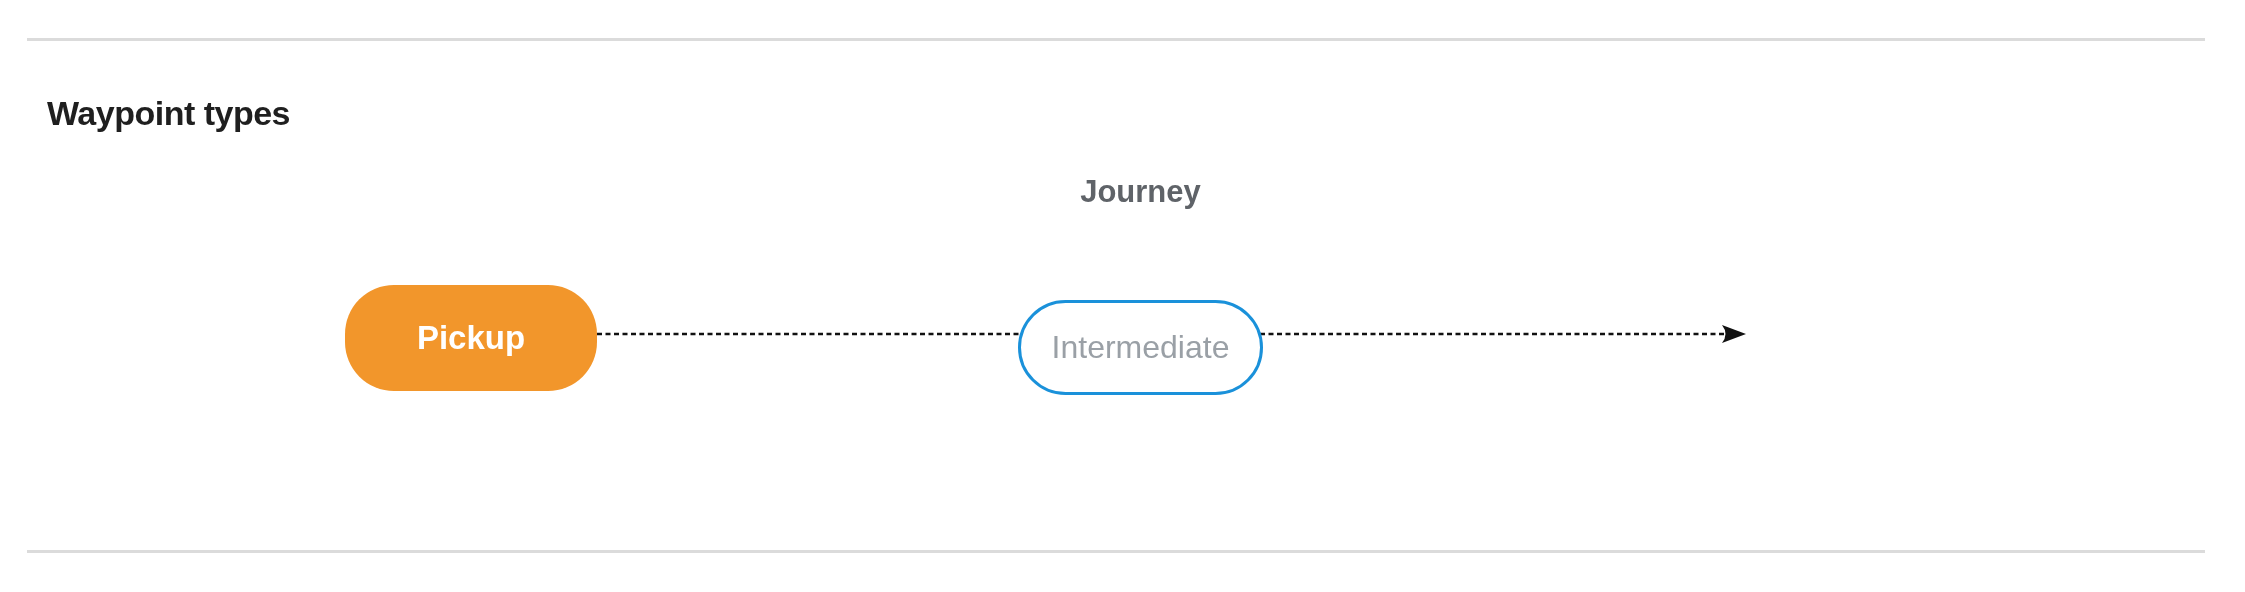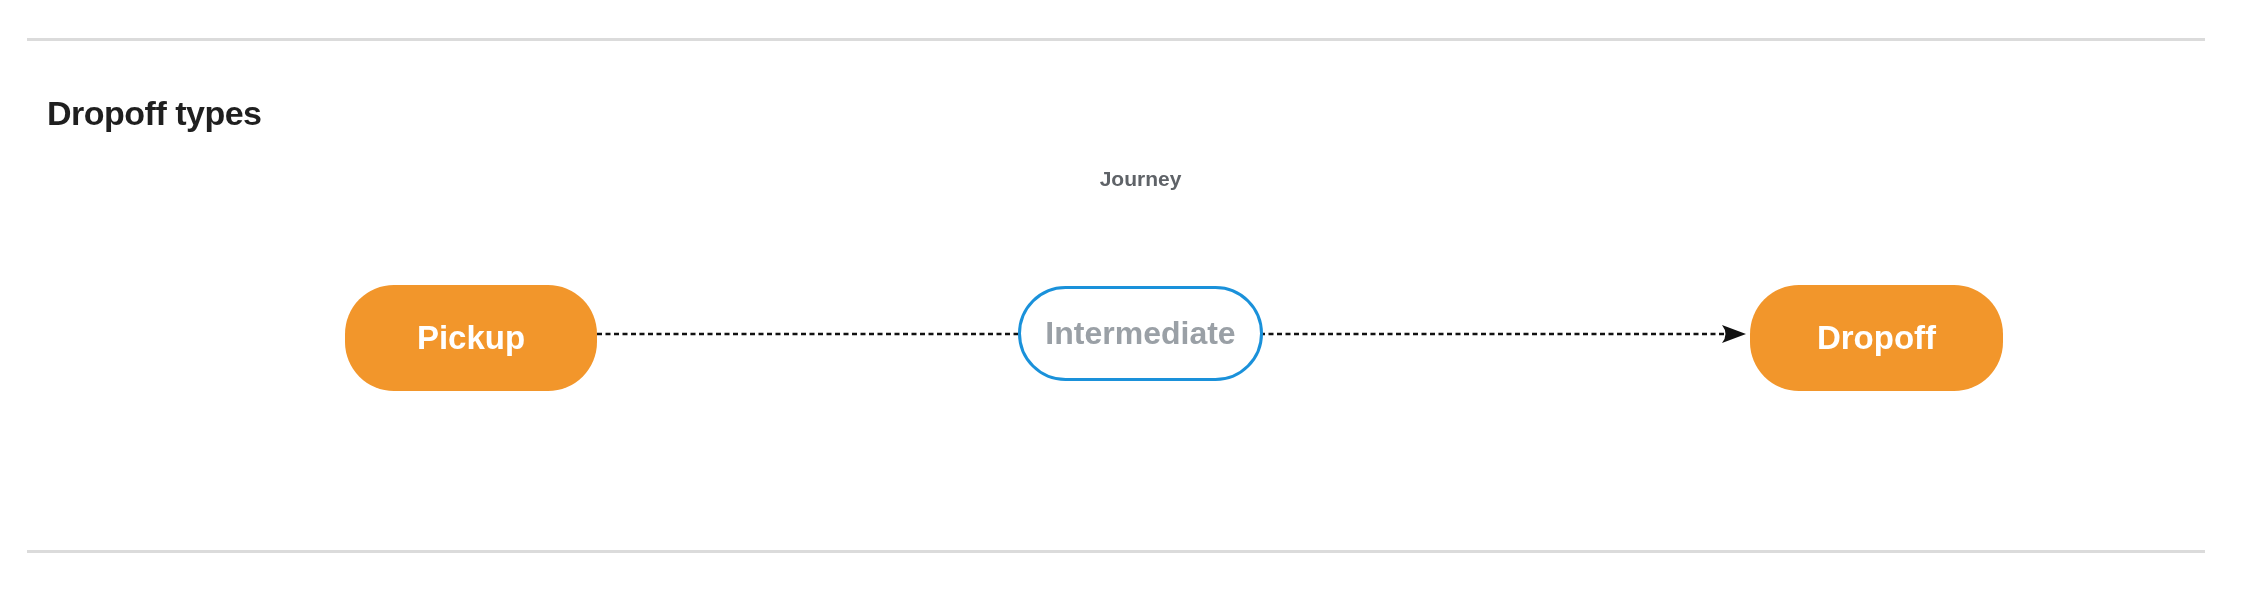--- a/index.html
+++ b/index.html
@@ -31,24 +31,24 @@
     top: 66px;
     font-size: 34px;
     font-weight: bold;
     letter-spacing: -0.5px;
     color: var(--section-title-text, #1f1f1f);
   }
 
   .diagram-title {
     position: absolute;
     left: 1018px;
-    top: 167px;
+    top: 174px;
     width: 245px;
     text-align: center;
-    font-size: 21px;
+    font-size: 31px;
     font-weight: bold;
     color: var(--diagram-title-text, #5f6368);
   }
 
   .edge-layer {
     position: absolute;
     left: 0;
     top: 0;
     width: 2245px;
     height: 592px;
@@ -79,54 +79,51 @@
   }
   .node.terminal {
     background: var(--terminal-fill, #f2962b);
     color: var(--terminal-text, #ffffff);
     font-weight: bold;
   }
   .node.pickup { left: 345px; width: 252px; }
   .node.dropoff { left: 1750px; width: 253px; }
   .node.intermediate {
     left: 1018px;
-    top: 286px;
+    top: 300px;
     width: 245px;
     height: 95px;
     border-radius: 48px;
     background: var(--intermediate-fill, #ffffff);
     border: 3px solid var(--intermediate-border, #1a91da);
     color: var(--intermediate-text, #9aa0a6);
-    font-weight: 700;
+    font-weight: 400;
     font-size: 32px;
   }
 </style>
 </head>
 <body>
 
 <div class="stage">
 
   <div class="divider top"></div>
 
-  <h2 class="section-title">Dropoff types</h2>
+  <h2 class="section-title">Waypoint types</h2>
 
   <div class="diagram-title">Journey</div>
 
   <svg class="edge-layer" viewBox="0 0 2245 592" xmlns="http://www.w3.org/2000/svg" aria-hidden="true">
     <line class="edge-line" x1="597" y1="334" x2="1731" y2="334"></line>
     <path class="edge-arrowhead" d="M 1746 334 L 1722 325 Q 1729 334 1722 343 Z"></path>
   </svg>
 
   <div class="node terminal pickup">
     <span>Pickup</span>
   </div>
 
   <div class="node intermediate">
     <span>Intermediate</span>
   </div>
 
-  <div class="node terminal dropoff">
-    <span>Dropoff</span>
-  </div>
 
   <div class="divider bottom"></div>
 
 </div>
 
 </body></html>

